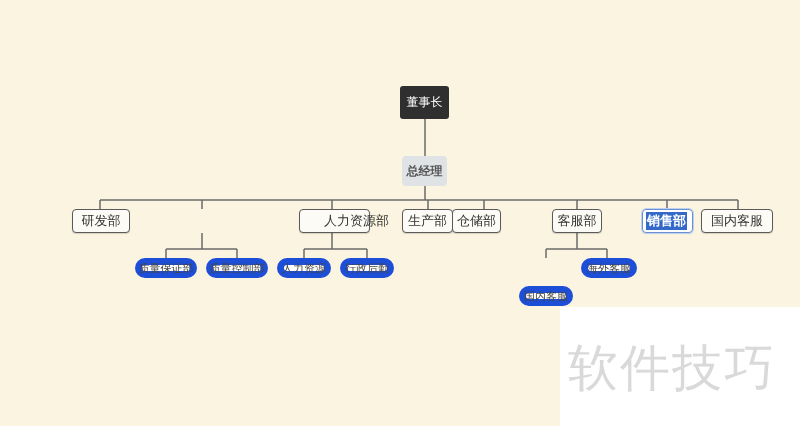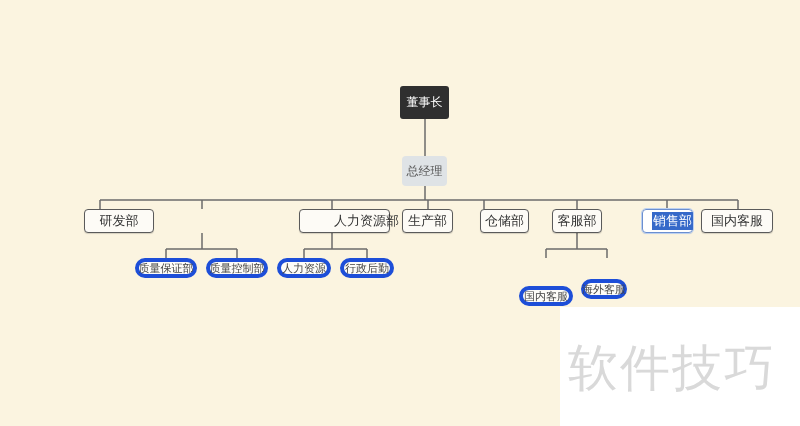--- a/index.html
+++ b/index.html
@@ -14,36 +14,36 @@
       position:absolute; box-sizing:border-box;
       display:flex; align-items:center; justify-content:center;
       white-space:nowrap; color:#3a3a3a;
     }
     .root {
       left:400px; top:86px; width:49px; height:33px;
       background:#2f2f2f; color:#ffffff; border-radius:3px; font-size:12px;
     }
     .center {
       left:402px; top:156px; width:45px; height:30px;
-      background:#dfe3e6; color:#555; border-radius:4px; font-size:12px;
+      background:#dfe3e6; color:#555; border-radius:4px; font-size:12px;font-weight:bold;
     }
     .dept {
       top:209px; height:24px;
       background:#fdfbf6; border:1.5px solid #5a5a5a; border-radius:4px;
       font-size:13px; color:#333;
       box-shadow:0 1px 1px rgba(0,0,0,0.15);
     }
     .dept.selected {
       background:#ffffff; border:1.5px solid #6b8fd0;
-      outline:1px solid #bcd0f0; justify-content:flex-start; padding-left:9px;
+      outline:1px solid #bcd0f0; justify-content:flex-start; padding-left:3px;font-weight:bold;
     }
     .dept.selected .sel-text { background:#3569c9; color:#fff; padding:0 1px; }
     .sub {
       top:258px; height:20px;
-      background:#fdfcf8; border:4px solid #1d4ed8; border-radius:10px;
+      background:#fdfcf8; border:7px solid #1d4ed8; border-radius:10px;
       font-size:11px; color:#444;
     }
     .watermark {
       position:absolute; left:560px; top:307px; width:240px; height:119px;
       background:#ffffff;
     }
     .watermark-text {
       position:absolute; left:8px; top:28px;
       font-size:50px; color:#d9d9d9; letter-spacing:2px;
       font-family:"DejaVu Sans",sans-serif;
@@ -90,30 +90,30 @@
   </svg>
 
   <div class="node root">
     <span>董事长</span>
   </div>
 
   <div class="node center">
     <span>总经理</span>
   </div>
 
-  <div class="node dept" style="left:84px;width:70px;">
+  <div class="node dept" style="left:72px;width:58px;">
     <span>研发部</span>
   </div>
-  <div class="node dept" style="left:299px;width:91px;padding-left:44px;">
+  <div class="node dept" style="left:299px;width:71px;padding-left:44px;">
     <span>人力资源部</span>
   </div>
   <div class="node dept" style="left:402px;width:51px;">
     <span>生产部</span>
   </div>
-  <div class="node dept" style="left:480px;width:49px;font-family:Liberation Mono, monospace;">
+  <div class="node dept" style="left:452px;width:49px;font-family:Liberation Mono, monospace;">
     <span>仓储部</span>
   </div>
   <div class="node dept" style="left:552px;width:50px;">
     <span>客服部</span>
   </div>
   <div class="node dept selected" style="left:642px;width:51px;">
     <span class="sel-text">销售部</span>
   </div>
   <div class="node dept" style="left:701px;width:72px;">
     <span>国内客服</span>
@@ -127,21 +127,21 @@
   </div>
   <div class="node sub" style="left:277px;width:54px;">
     <span>人力资源</span>
   </div>
   <div class="node sub" style="left:340px;width:54px;">
     <span>行政后勤</span>
   </div>
   <div class="node sub" style="left:519px;width:54px;margin-top:28px;">
     <span>国内客服</span>
   </div>
-  <div class="node sub" style="left:581px;width:46px;margin-top:21px;">
+  <div class="node sub" style="left:581px;width:56px;">
     <span>海外客服</span>
   </div>
 
 </div>
 
 <div class="watermark">
   <span class="watermark-text">软件技巧</span>
 </div>
 
 </body></html>

